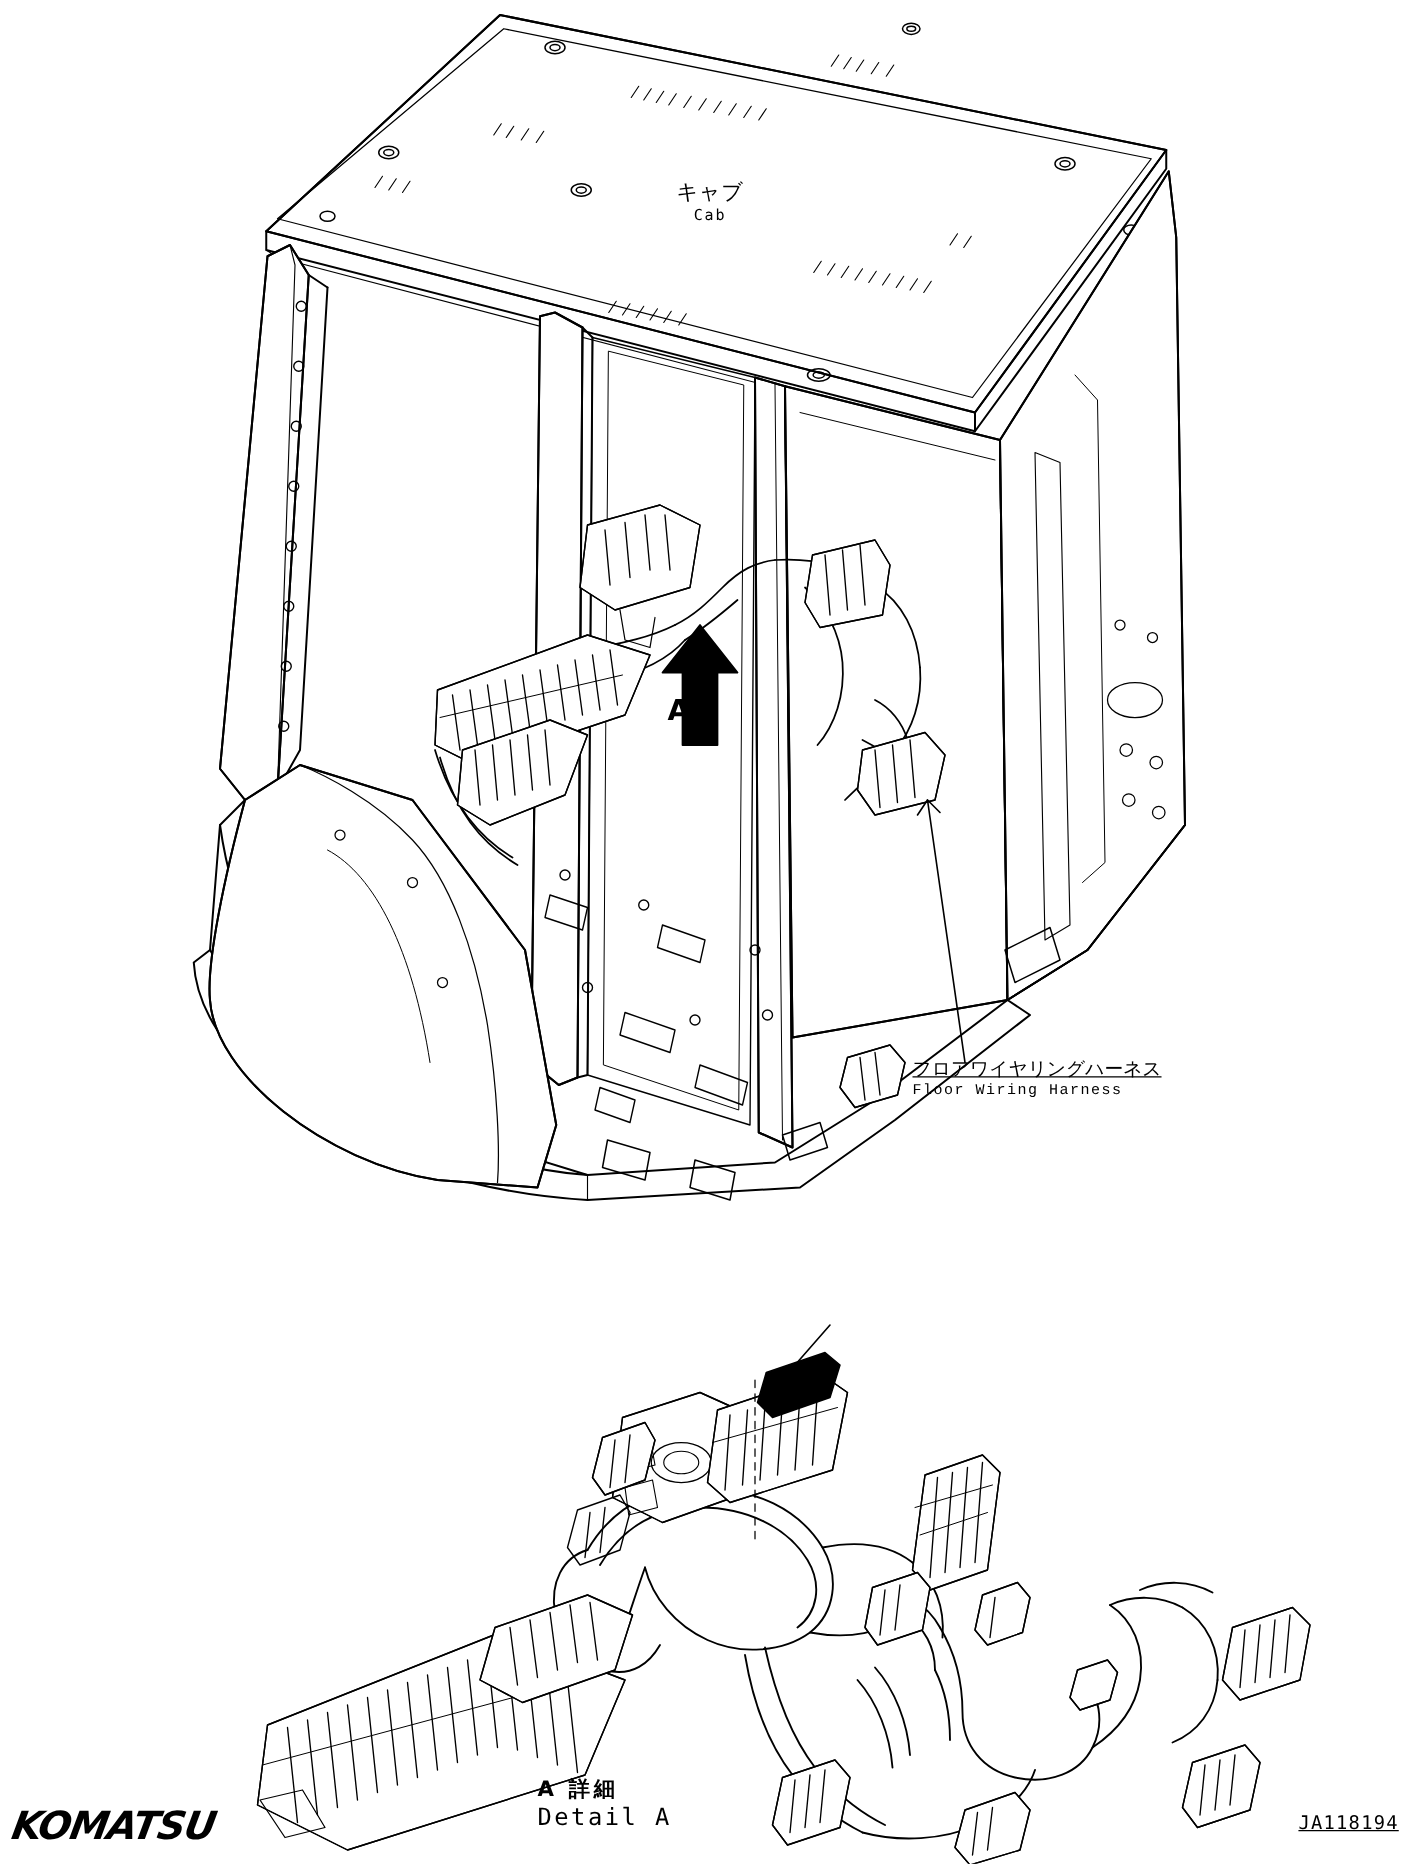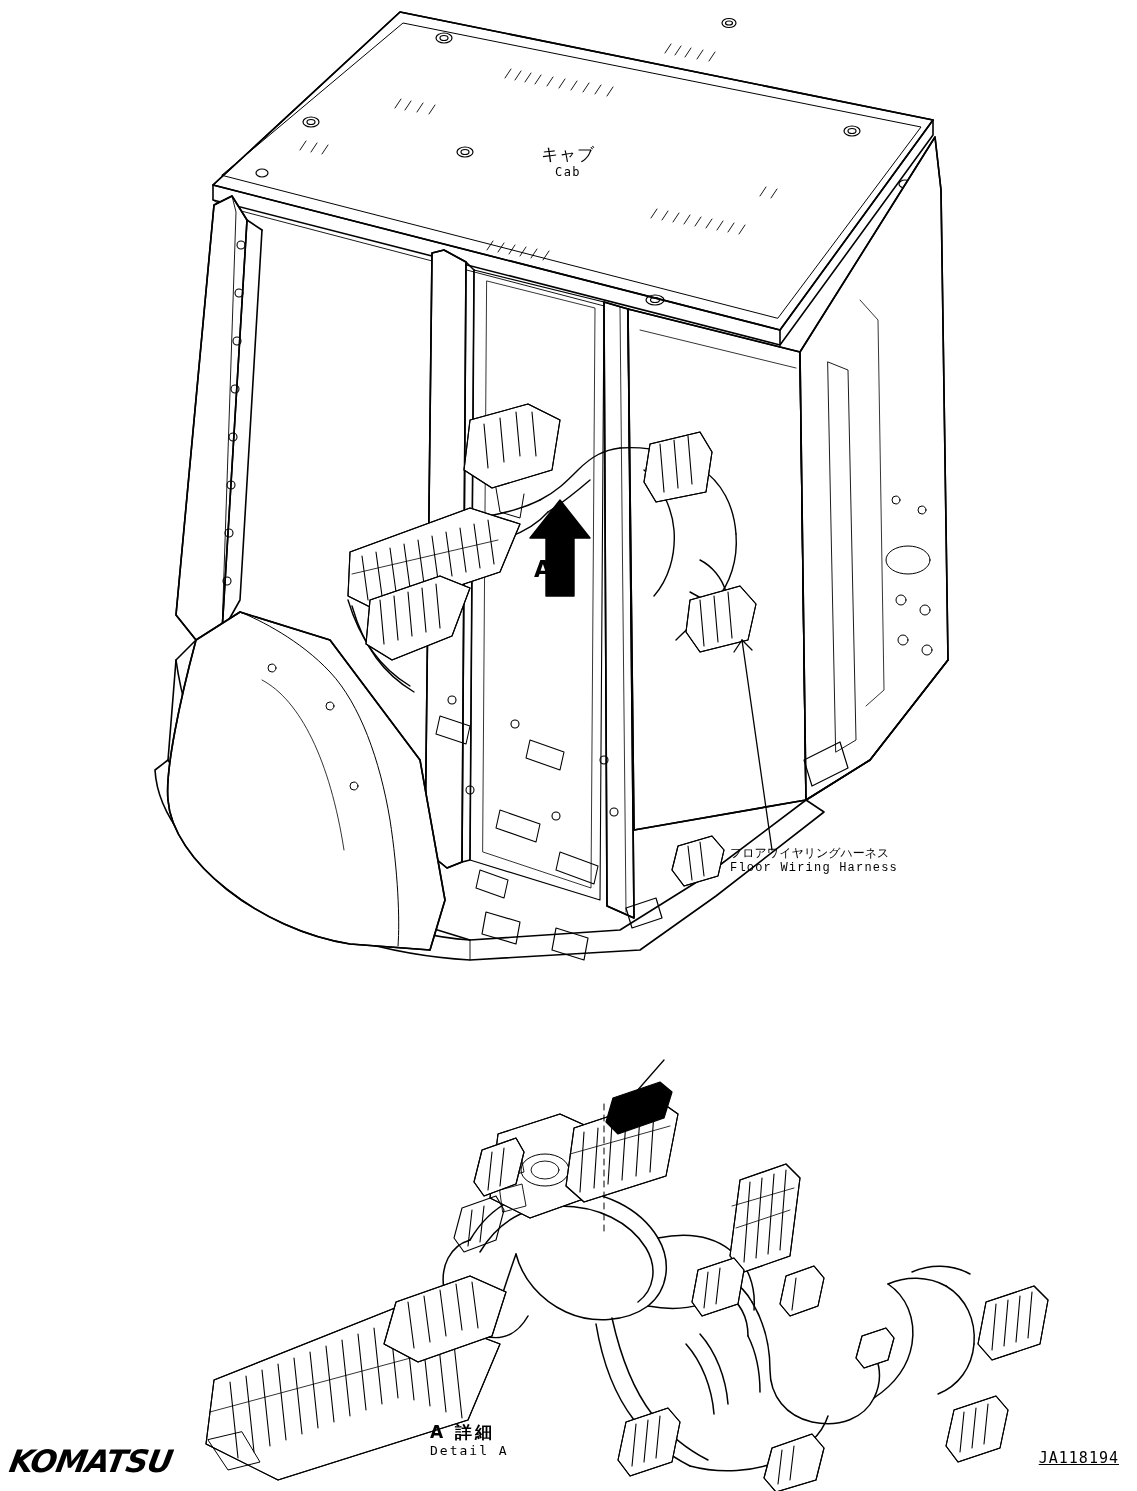--- a/index.html
+++ b/index.html
@@ -48,30 +48,30 @@
     left: 468px;
     top: 144px;
     width: 200px;
   }
   #harness-label {
     left: 730px;
     top: 846px;
     width: 260px;
     text-align: left;
   }
-  #harness-label .jp { font-size: 12px; letter-spacing: 0px;}
+  #harness-label .jp { font-size: 15px; letter-spacing: 0px; text-decoration: underline;}
   #harness-label .en { font-size: 12px; letter-spacing: 1.2px; font-family: Liberation Mono, monospace;}
   #detail-label {
     left: 430px;
     top: 1422px;
     width: 240px;
     text-align: left;
   }
   #detail-label .jp { font-size: 17px; letter-spacing: 3px; font-weight: bold;}
-  #detail-label .en { font-size: 13px; letter-spacing: 2px;}
+  #detail-label .en { font-size: 19px; letter-spacing: 2px;}
   #callout-a {
     position: absolute;
     left: 534px;
     top: 556px;
     font-family: "DejaVu Sans", sans-serif;
     font-size: 23px;
     font-weight: bold;
   }
   #drawing-number {
     position: absolute;

